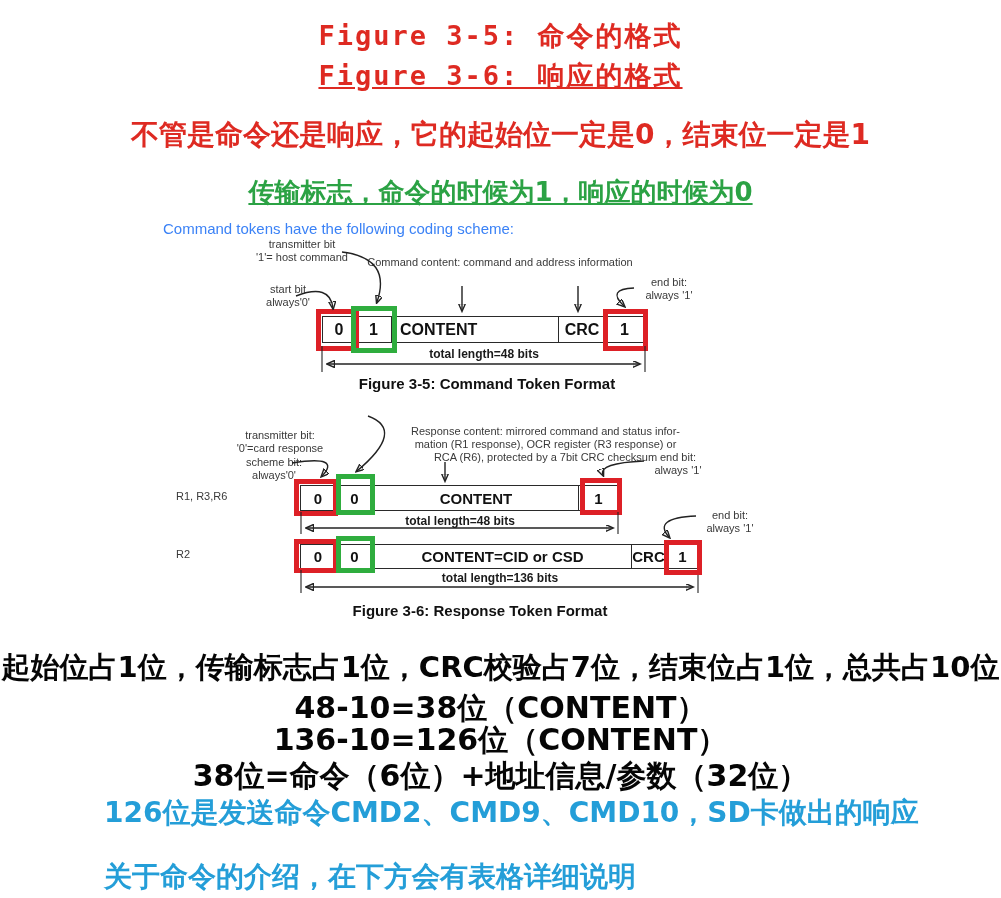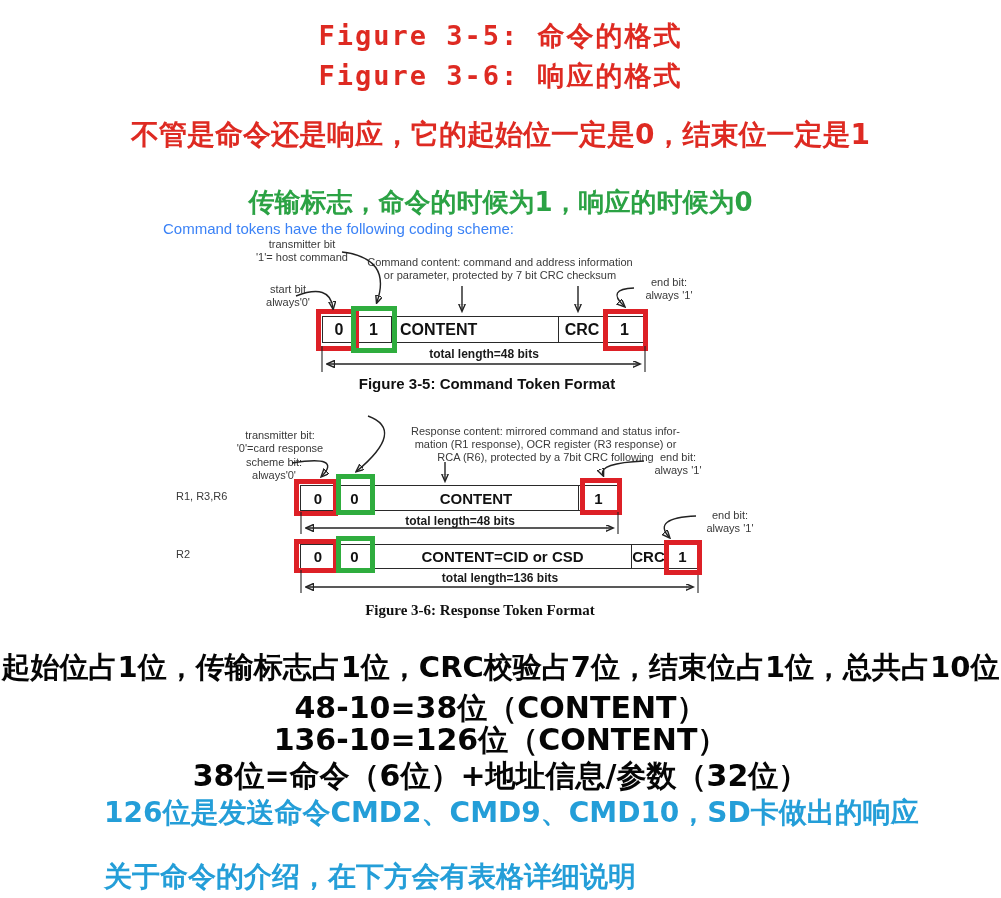--- a/index.html
+++ b/index.html
@@ -37,37 +37,36 @@
   .cyan{font-family:"DejaVu Sans", sans-serif;font-weight:bold;font-size:28px;
         color:var(--cyan-text);}
   svg.overlay{position:absolute;left:0;top:0;pointer-events:none;}
   svg.overlay path{stroke:#222;stroke-width:1.4;fill:none;}
   svg.overlay path.thin{stroke-width:1.1;}
 </style>
 </head>
 <body>
 
 <div class="abs title" style="top:18px;left:0;">Figure 3-5: 命令的格式</div>
-<div class="abs title" style="top:58px;left:0;">Figure 3-6: 响应的格式</div>
+<div class="abs title" style="top:58px;left:0;text-decoration:underline;">Figure 3-6: 响应的格式</div>
 <div class="abs note-red" style="top:116px;left:0;">不管是命令还是响应，它的起始位一定是0，结束位一定是1</div>
-<div class="abs note-green" style="top:185px;left:0;">传输标志，命令的时候为1，响应的时候为0</div>
+<div class="abs note-green" style="top:175px;left:0;text-decoration:underline;">传输标志，命令的时候为1，响应的时候为0</div>
 
 <div class="abs intro" style="top:220px;left:163px;">Command tokens have the following coding scheme:</div>
 
 <div class="abs small-label f35" style="top:238px;left:232px;width:140px;">
   <div>transmitter bit</div>
   <div>'1'= host command</div>
 </div>
 <div class="abs small-label f35" style="top:283px;left:248px;width:80px;">
   <div>start bit</div>
   <div>always'0'</div>
 </div>
 <div class="abs small-label f35" style="top:256px;left:345px;width:310px;">
   <div>Command content: command and address information</div>
-  <div>or parameter, protected by 7 bit CRC checksum</div>
 </div>
 <div class="abs small-label f35" style="top:276px;left:636px;width:66px;">
   <div>end bit:</div>
   <div>always '1'</div>
 </div>
 
 <div class="abs cellrow f35" style="top:316px;left:322px;height:27px;">
   <div class="cell first" style="width:34px;">0</div>
   <div class="cell" style="width:36px;">1</div>
   <div class="cell left" style="width:167px;">CONTENT</div>
@@ -85,21 +84,21 @@
   <div>transmitter bit:</div>
   <div>'0'=card response</div>
 </div>
 <div class="abs small-label f36" style="top:456px;left:238px;width:72px;">
   <div>scheme bit:</div>
   <div>always'0'</div>
 </div>
 <div class="abs small-label f36" style="top:425px;left:388px;width:315px;">
   <div>Response content: mirrored command and status infor-</div>
   <div>mation (R1 response), OCR register (R3 response) or</div>
-  <div>RCA (R6), protected by a 7bit CRC following</div>
+  <div>RCA (R6), protected by a 7bit CRC checksum</div>
 </div>
 <div class="abs small-label f36" style="top:451px;left:646px;width:64px;">
   <div>end bit:</div>
   <div>always '1'</div>
 </div>
 <div class="abs small-label f36" style="top:509px;left:698px;width:64px;">
   <div>end bit:</div>
   <div>always '1'</div>
 </div>
 
@@ -121,21 +120,21 @@
   <div class="cell" style="width:38px;">0</div>
   <div class="cell" style="width:258px;">CONTENT=CID or CSD</div>
   <div class="cell" style="width:34px;">CRC</div>
   <div class="cell" style="width:34px;">1</div>
 </div>
 <div class="abs hl red" style="top:539px;left:294px;width:44px;height:34px;"></div>
 <div class="abs hl green" style="top:536px;left:336px;width:39px;height:37px;"></div>
 <div class="abs hl red" style="top:540px;left:664px;width:38px;height:35px;"></div>
 <div class="abs total" style="top:571px;left:300px;width:400px;">total length=136 bits</div>
 
-<div class="abs caption" style="top:602px;left:270px;width:420px;font-family:Liberation Serif, serif;">Figure 3-6: Response Token Format</div>
+<div class="abs caption" style="top:602px;left:270px;width:420px;">Figure 3-6: Response Token Format</div>
 
 <svg class="overlay" width="1001" height="898" viewBox="0 0 1001 898">
   <defs>
     <marker id="ah" markerWidth="9" markerHeight="8" refX="6.5" refY="3.5" orient="auto-start-reverse" markerUnits="userSpaceOnUse">
       <path d="M0,0 L8,3.5 L0,7 z" fill="#222" stroke="none"></path>
     </marker>
   </defs>
 
   <path d="M296 296 Q330 283 333 308" marker-end="url(#ah)"></path>
   <path d="M342 252 Q392 258 377 302" marker-end="url(#ah)"></path>

